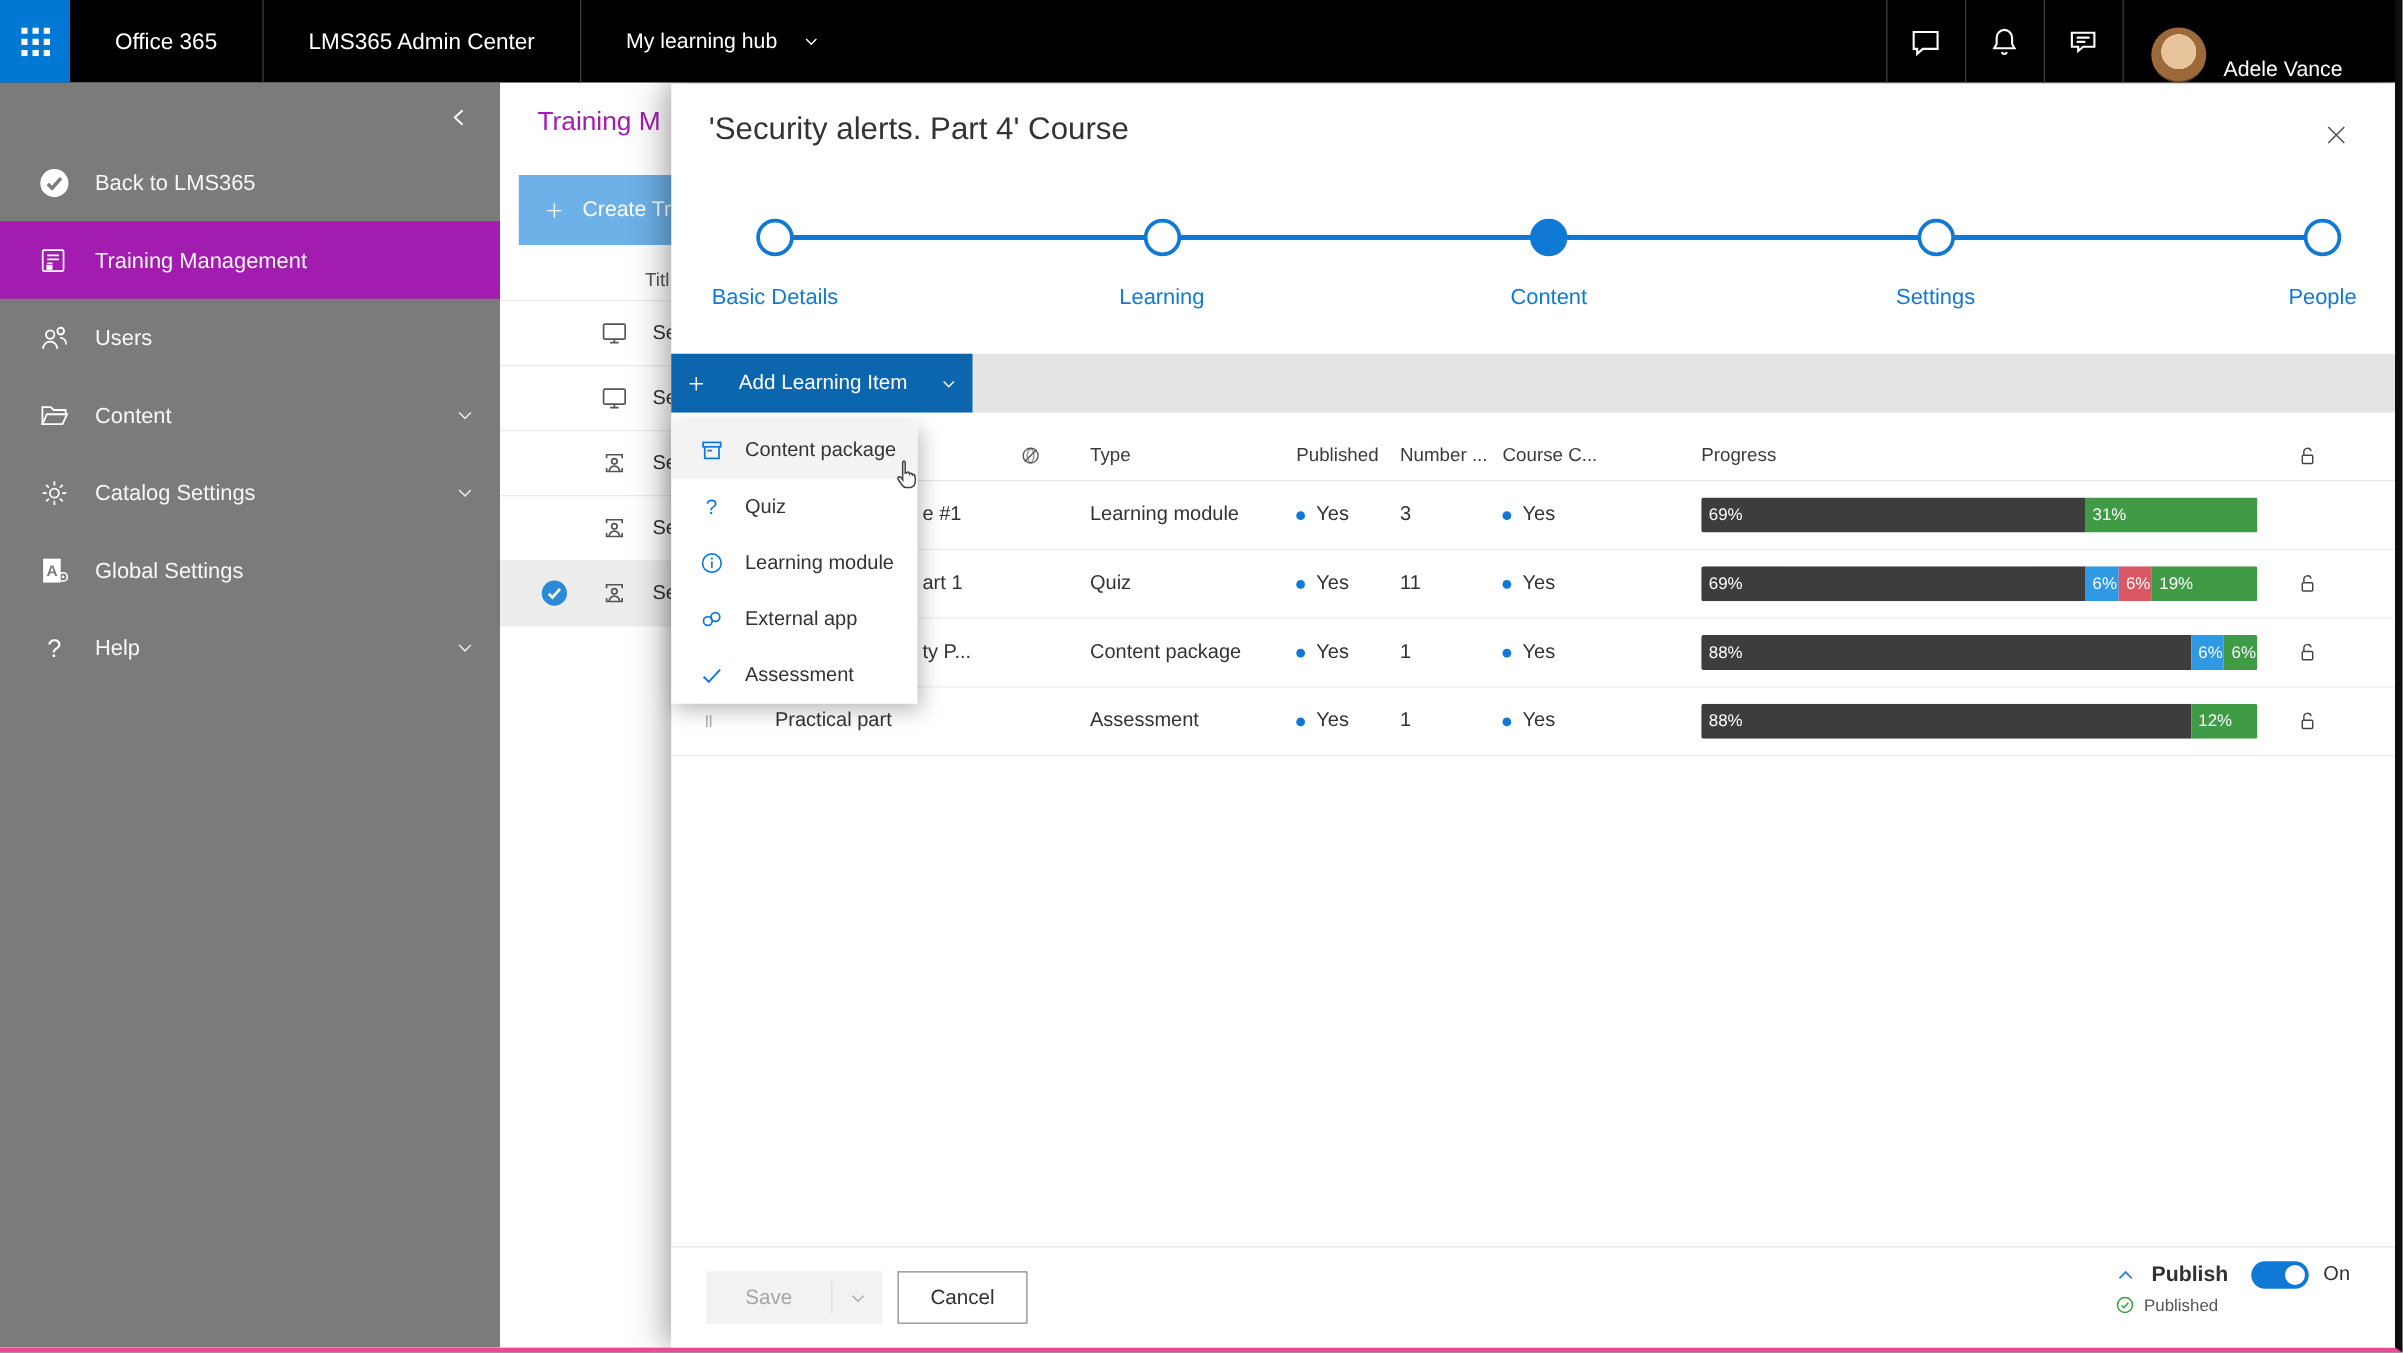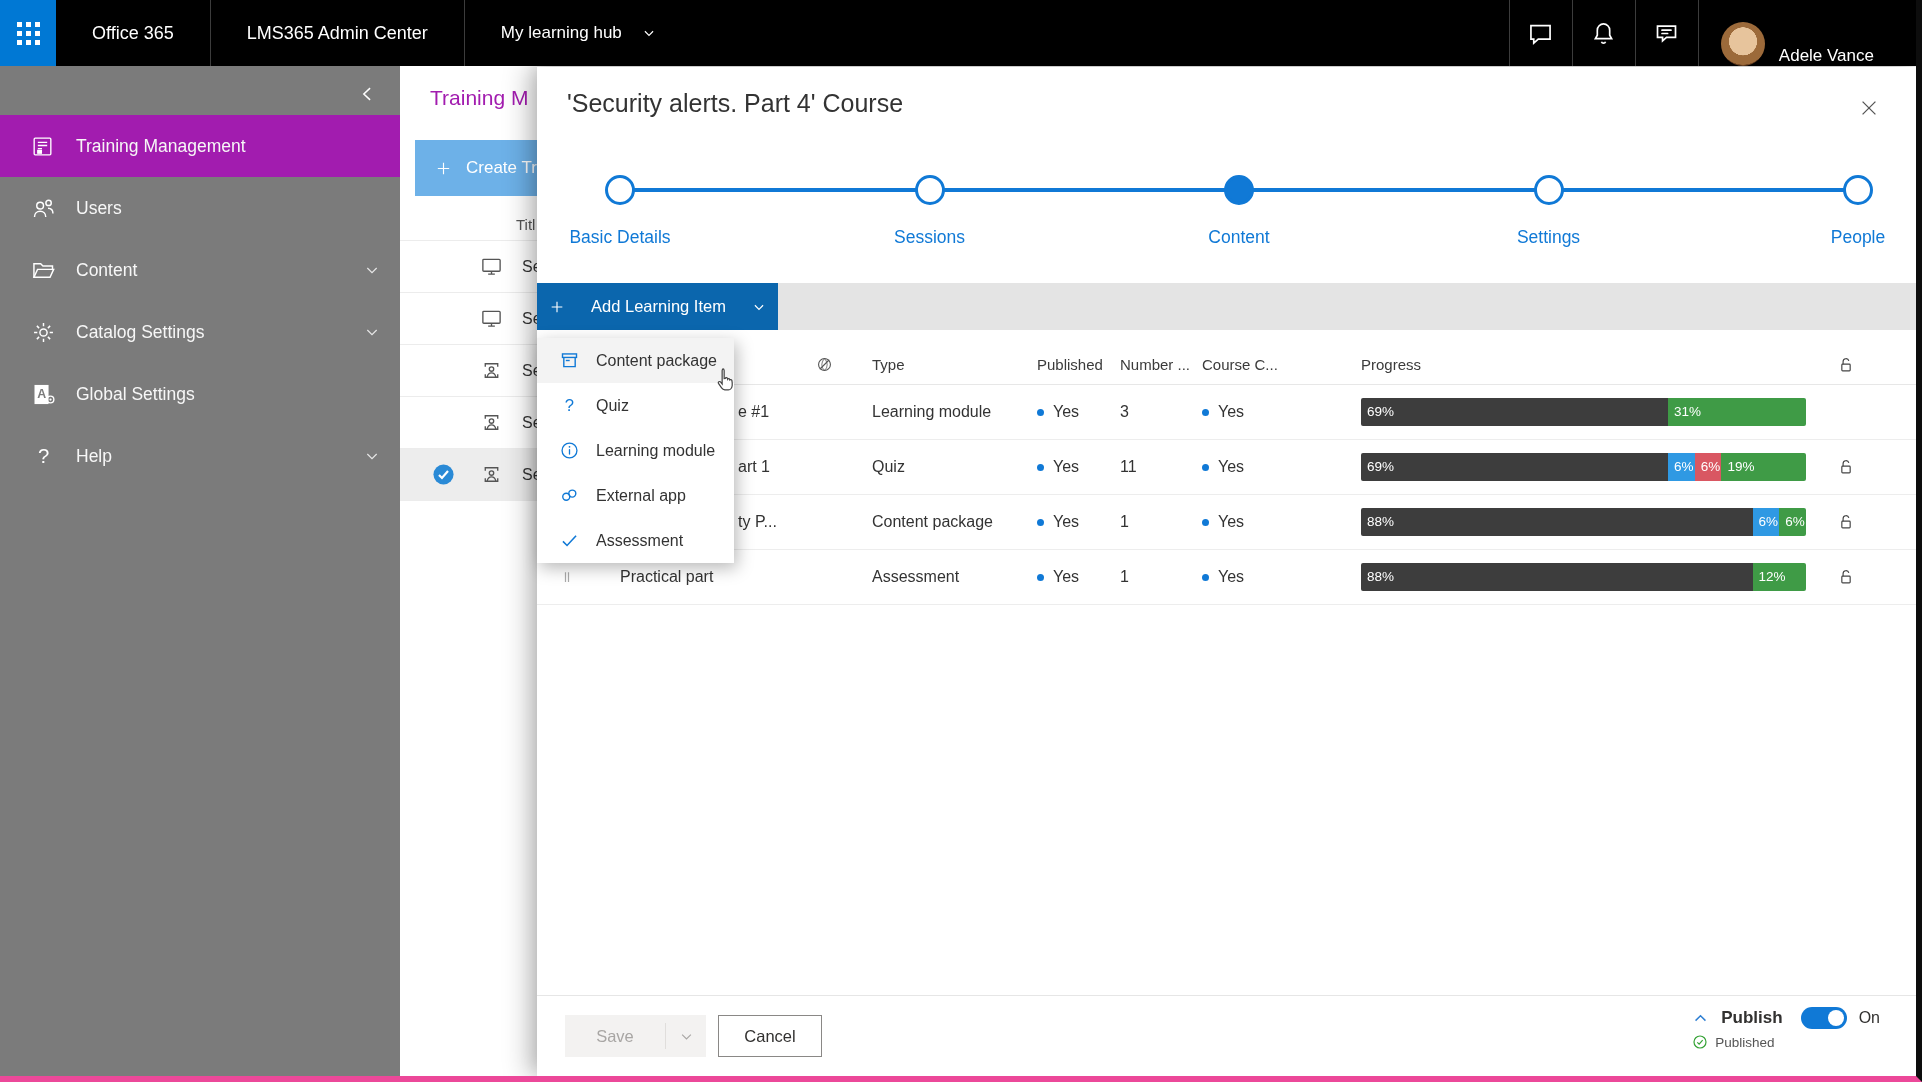--- a/index.html
+++ b/index.html
@@ -1,19 +1,19 @@
 <!DOCTYPE html>
 <html style="--accent: #1079d6; --btn: #0b66ad;"><head>
 <meta charset="utf-8">
 <style>
   :root{ --accent:#1079d6; --btn:#0b66ad; }
   *{box-sizing:border-box}
   body{margin:0;background:#000;font-family:"Liberation Sans","DejaVu Sans",sans-serif;}
   .screen{position:relative;width:1922px;height:1082px;background:#fff;overflow:hidden;
-          border-right:6px solid #0d0d0d;border-bottom:6px solid #ec4899;}
+          border-right:6px solid #0d0d0d;border-bottom:4px solid #ec4899;}
   
   .topbar{position:absolute;top:0;left:0;right:0;height:66px;background:#000;color:#fff;display:flex;align-items:center;z-index:10}
   .waffle{width:56px;height:66px;background:#0078d4;display:grid;place-items:center;cursor:pointer}
   .tb-item{padding:0 36px;font-size:18px;white-space:nowrap;cursor:pointer}
   .tb-hub{display:flex;align-items:center;gap:20px;font-size:17px}
   .tb-sep{width:1px;height:66px;background:#3c3c3c}
   .tb-right{margin-left:auto;display:flex;align-items:flex-end;height:66px}
   .tb-ic{width:62px;height:66px;display:grid;place-items:center;cursor:pointer}
   .avatar{width:44px;height:44px;border-radius:50%;margin:0 14px 0 22px;cursor:pointer;
           background:radial-gradient(circle at 50% 44%,#e7c49c 0 42%,#9c6a3a 43% 70%,#6e4322 71%);}
@@ -157,20 +157,30 @@
 
   <aside class="sidebar">
     <div class="collapse">
       <span>
           <svg width="20" height="20" viewBox="0 0 24 24" fill="none" stroke="#fff" stroke-width="1.8">
             <path d="M14.5 5L7 12l7.5 7"></path>
           </svg>
         </span>
     </div>
     <nav class="sb-menu">
+        <div class="sb-item">
+       <span class="sb-ic">
+            <svg width="27" height="27" viewBox="0 0 24 24">
+              <circle cx="12" cy="12" r="10" fill="#fff"></circle>
+              <path d="M7.3 12.6l3.1 3 6.3-7.2" stroke="#7b7b7b" stroke-width="2.5" fill="none"></path>
+            </svg>
+          </span>
+       <span class="sb-lb">Back to LMS365</span>
+
+     </div>
         <div class="sb-item active">
        <span class="sb-ic">
             <svg width="25" height="25" viewBox="0 0 24 24" fill="none" stroke="#fff" stroke-width="1.3">
               <rect x="4" y="4" width="16" height="16" rx="1"></rect>
               <path d="M7.5 8h9M7.5 11h9M7.5 14h4"></path>
               <rect x="7.5" y="15.8" width="3.4" height="2.6" fill="#fff"></rect>
             </svg>
           </span>
        <span class="sb-lb">Training Management</span>
 
@@ -326,21 +336,21 @@
             <path d="M5 5l14 14M19 5L5 19"></path>
           </svg>
         </span>
     </div>
 
     <div class="stepper">
       <div class="st-line"></div>
     <div class="st-circle" style="left:0%"></div>
      <div class="st-label" style="left:0%">Basic Details</div>
         <div class="st-circle" style="left:25%"></div>
-     <div class="st-label" style="left:25%">Sessions</div>
+     <div class="st-label" style="left:25%">Learning</div>
         <div class="st-circle active" style="left:50%"></div>
      <div class="st-label" style="left:50%">Content</div>
         <div class="st-circle" style="left:75%"></div>
      <div class="st-label" style="left:75%">Settings</div>
         <div class="st-circle" style="left:100%"></div>
      <div class="st-label" style="left:100%">People</div>
       </div>
 
     <div class="toolbar">
       <div class="add-btn">

